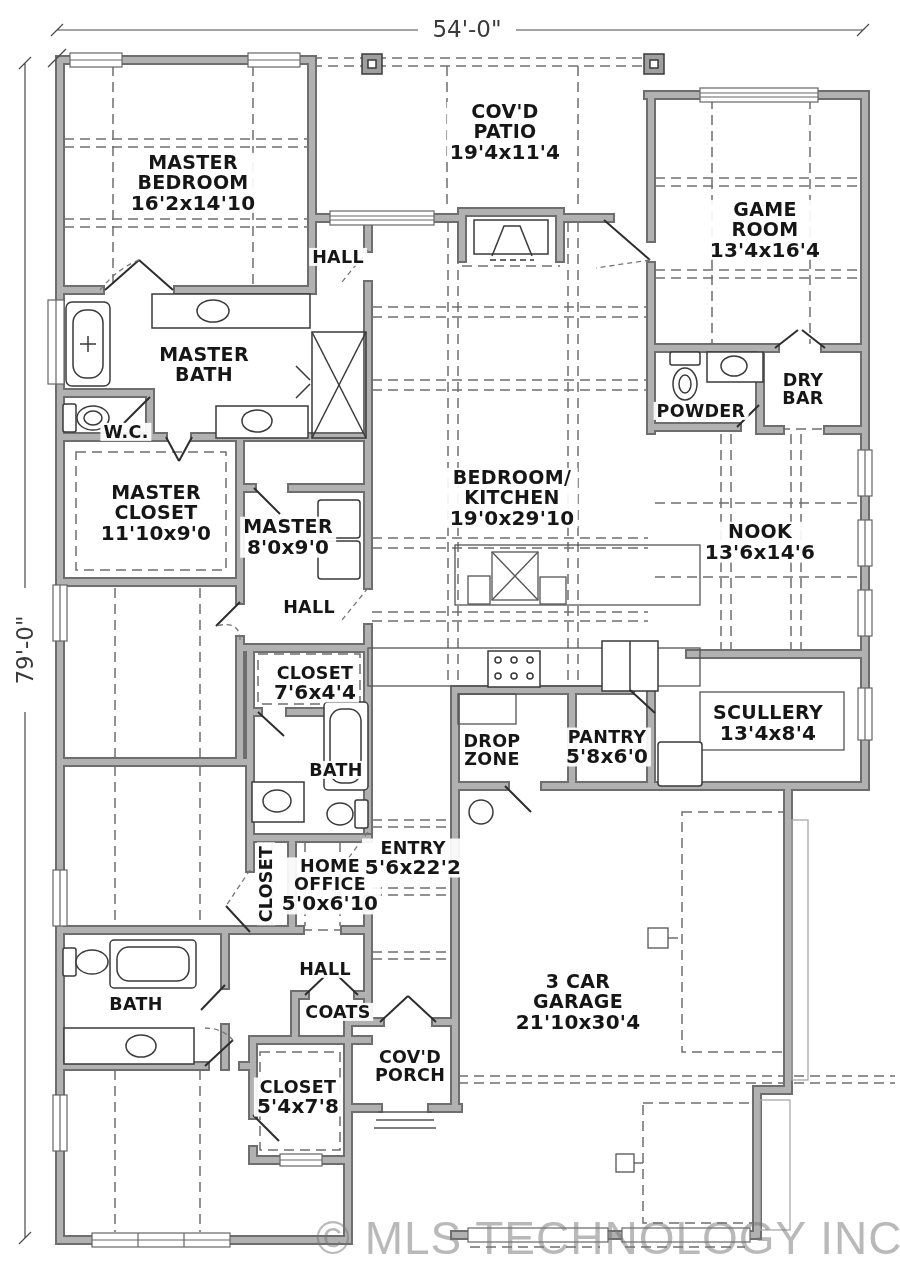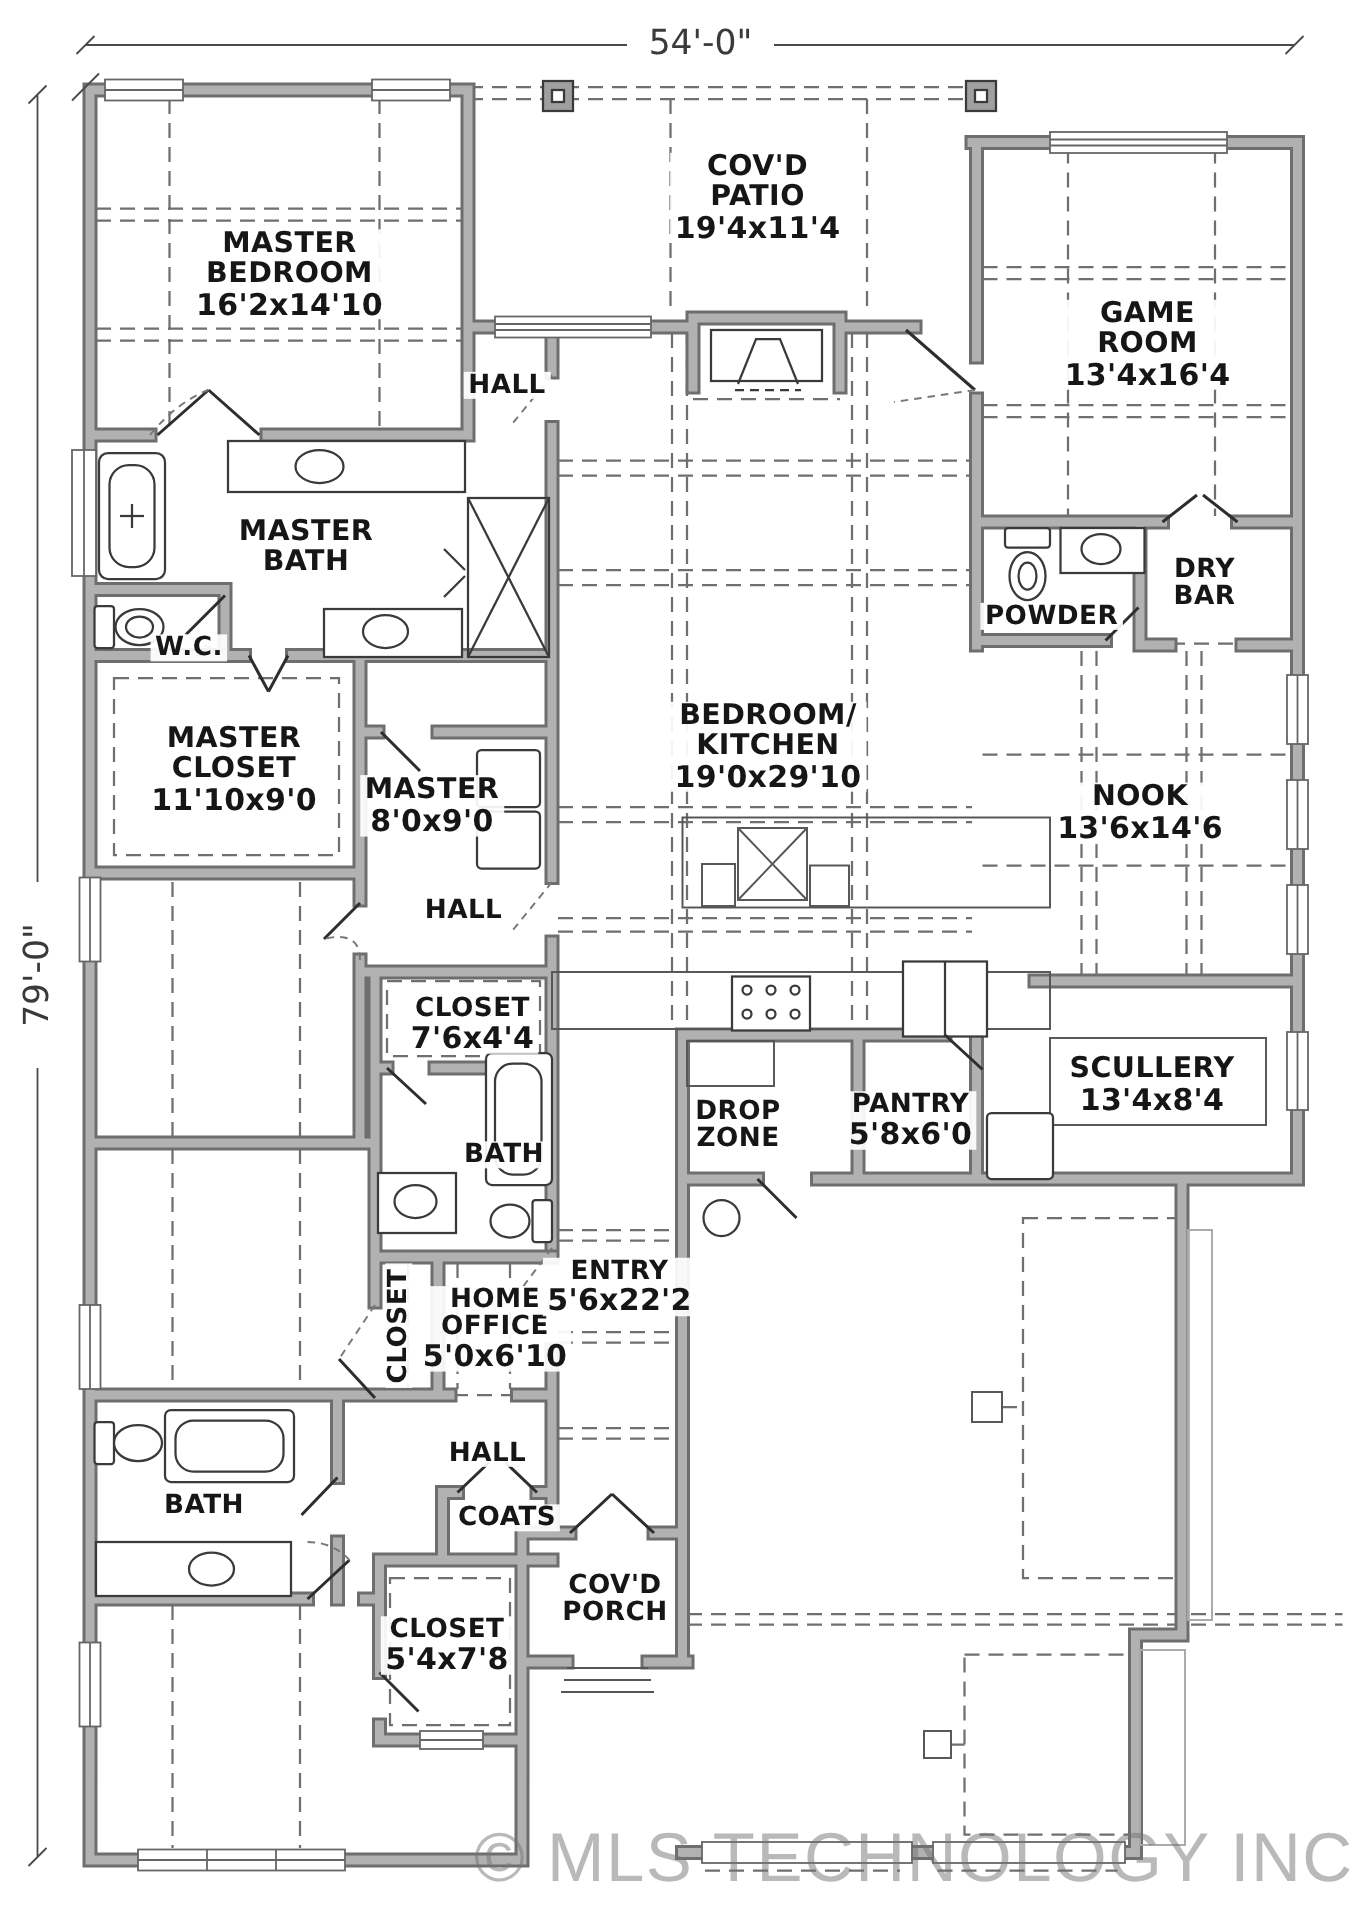--- a/index.html
+++ b/index.html
@@ -343,20 +343,25 @@
     </div>
 <div class="lbl sm" style="left:325px;top:969px">
   <span class="nm">HALL</span>
     </div>
 <div class="lbl sm" style="left:136px;top:1004px">
   <span class="nm">BATH</span>
     </div>
 <div class="lbl sm" style="left:338px;top:1012px">
   <span class="nm">COATS</span>
     </div>
+<div class="lbl" style="left:578px;top:1002px">
+  <span class="nm">3 CAR
+GARAGE</span>
+  <span class="dm">21'10x30'4</span>
+    </div>
 <div class="lbl sm" style="left:410px;top:1066px">
   <span class="nm">COV'D
 PORCH</span>
     </div>
 <div class="lbl sm" style="left:298px;top:1097px">
   <span class="nm">CLOSET</span>
   <span class="dm">5'4x7'8</span>
     </div>
 
 <div class="wm">© MLS TECHNOLOGY INC 2026</div>

